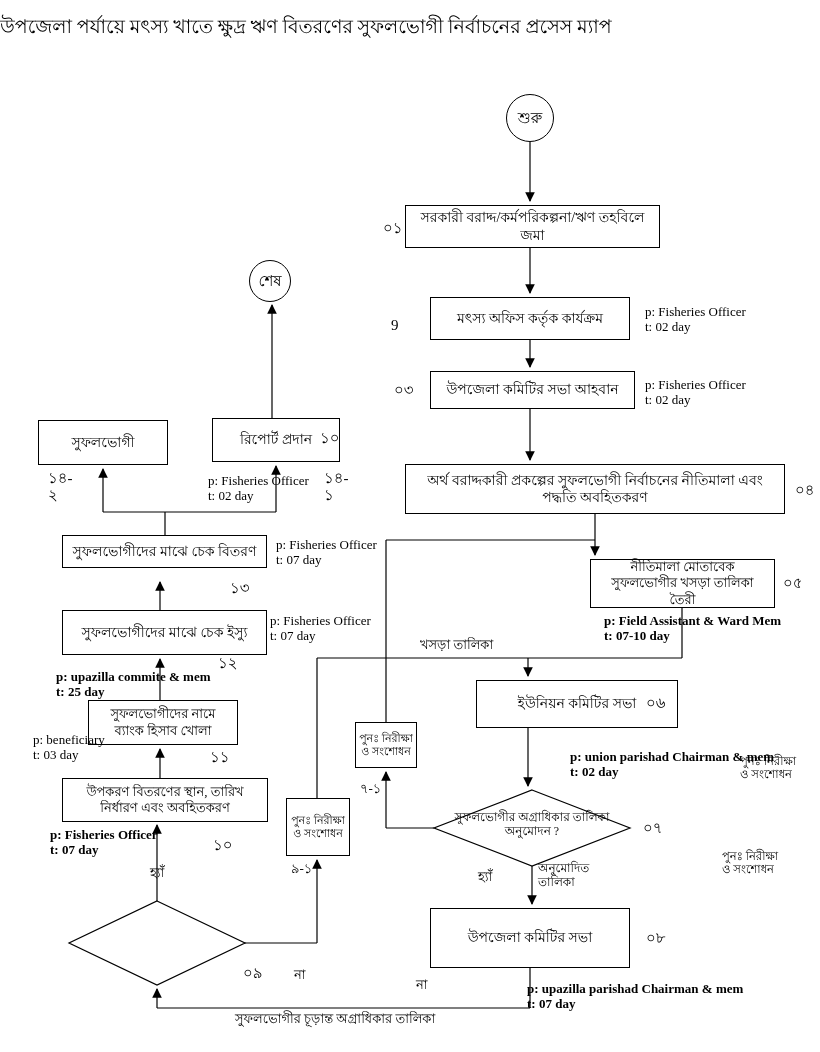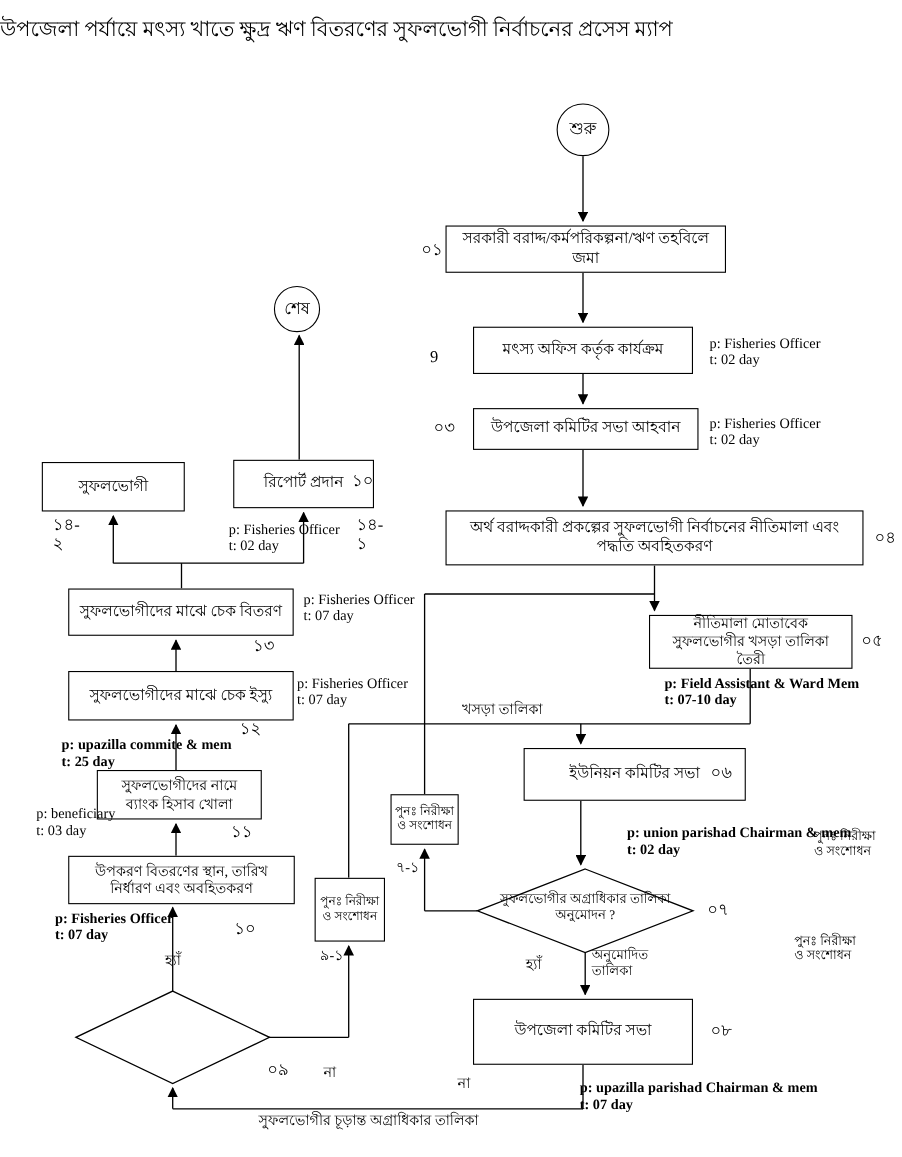--- a/index.html
+++ b/index.html
@@ -83,21 +83,21 @@
   <div class="box" style="left:405px;top:205px;width:255px;height:43px;">সরকারী বরাদ্দ/কর্মপরিকল্পনা/ঋণ তহবিলে জমা</div>
   <div class="box" style="left:430px;top:297px;width:200px;height:43px;">মৎস্য অফিস কর্তৃক কার্যক্রম</div>
   <div class="box" style="left:430px;top:371px;width:205px;height:38px;">উপজেলা কমিটির সভা আহবান</div>
   <div class="box" style="left:405px;top:464px;width:380px;height:50px;">অর্থ বরাদ্দকারী প্রকল্পের সুফলভোগী নির্বাচনের নীতিমালা এবং পদ্ধতি অবহিতকরণ</div>
   <div class="box" style="left:590px;top:559px;width:185px;height:49px;font-size:13px;">নীতিমালা মোতাবেক সুফলভোগীর খসড়া তালিকা তৈরী</div>
   <div class="box" style="left:428px;top:680px;width:202px;height:48px;margin-left:48px;">ইউনিয়ন কমিটির সভা</div>
   <div class="box" style="left:430px;top:908px;width:200px;height:60px;">উপজেলা কমিটির সভা</div>
   <div class="box" style="left:62px;top:778px;width:206px;height:44px;font-size:13px;">উপকরণ বিতরণের স্থান, তারিখ নির্ধারণ এবং অবহিতকরণ</div>
   <div class="box" style="left:88px;top:700px;width:150px;height:45px;font-size:13px;">সুফলভোগীদের নামে ব্যাংক হিসাব খোলা</div>
   <div class="box" style="left:62px;top:610px;width:205px;height:45px;">সুফলভোগীদের মাঝে চেক ইস্যু</div>
-  <div class="box" style="left:62px;top:535px;width:205px;height:43px;">সুফলভোগীদের মাঝে চেক বিতরণ</div>
+  <div class="box" style="left:62px;top:535px;width:205px;height:33px;">সুফলভোগীদের মাঝে চেক বিতরণ</div>
   <div class="box" style="left:212px;top:418px;width:128px;height:44px;">রিপোর্ট প্রদান</div>
   <div class="box" style="left:38px;top:420px;width:130px;height:45px;">সুফলভোগী</div>
 
   <div class="box small" style="left:355px;top:722px;width:62px;height:46px;padding:1px 2px;">পুনঃ নিরীক্ষা
 ও সংশোধন</div>
   <div class="box small" style="left:286px;top:798px;width:64px;height:58px;padding:1px 2px;">পুনঃ নিরীক্ষা
 ও সংশোধন</div>
 
   <div class="dtext" style="left:445px;top:810px;width:174px;">সুফলভোগীর অগ্রাধিকার তালিকা অনুমোদন ?</div>
 

